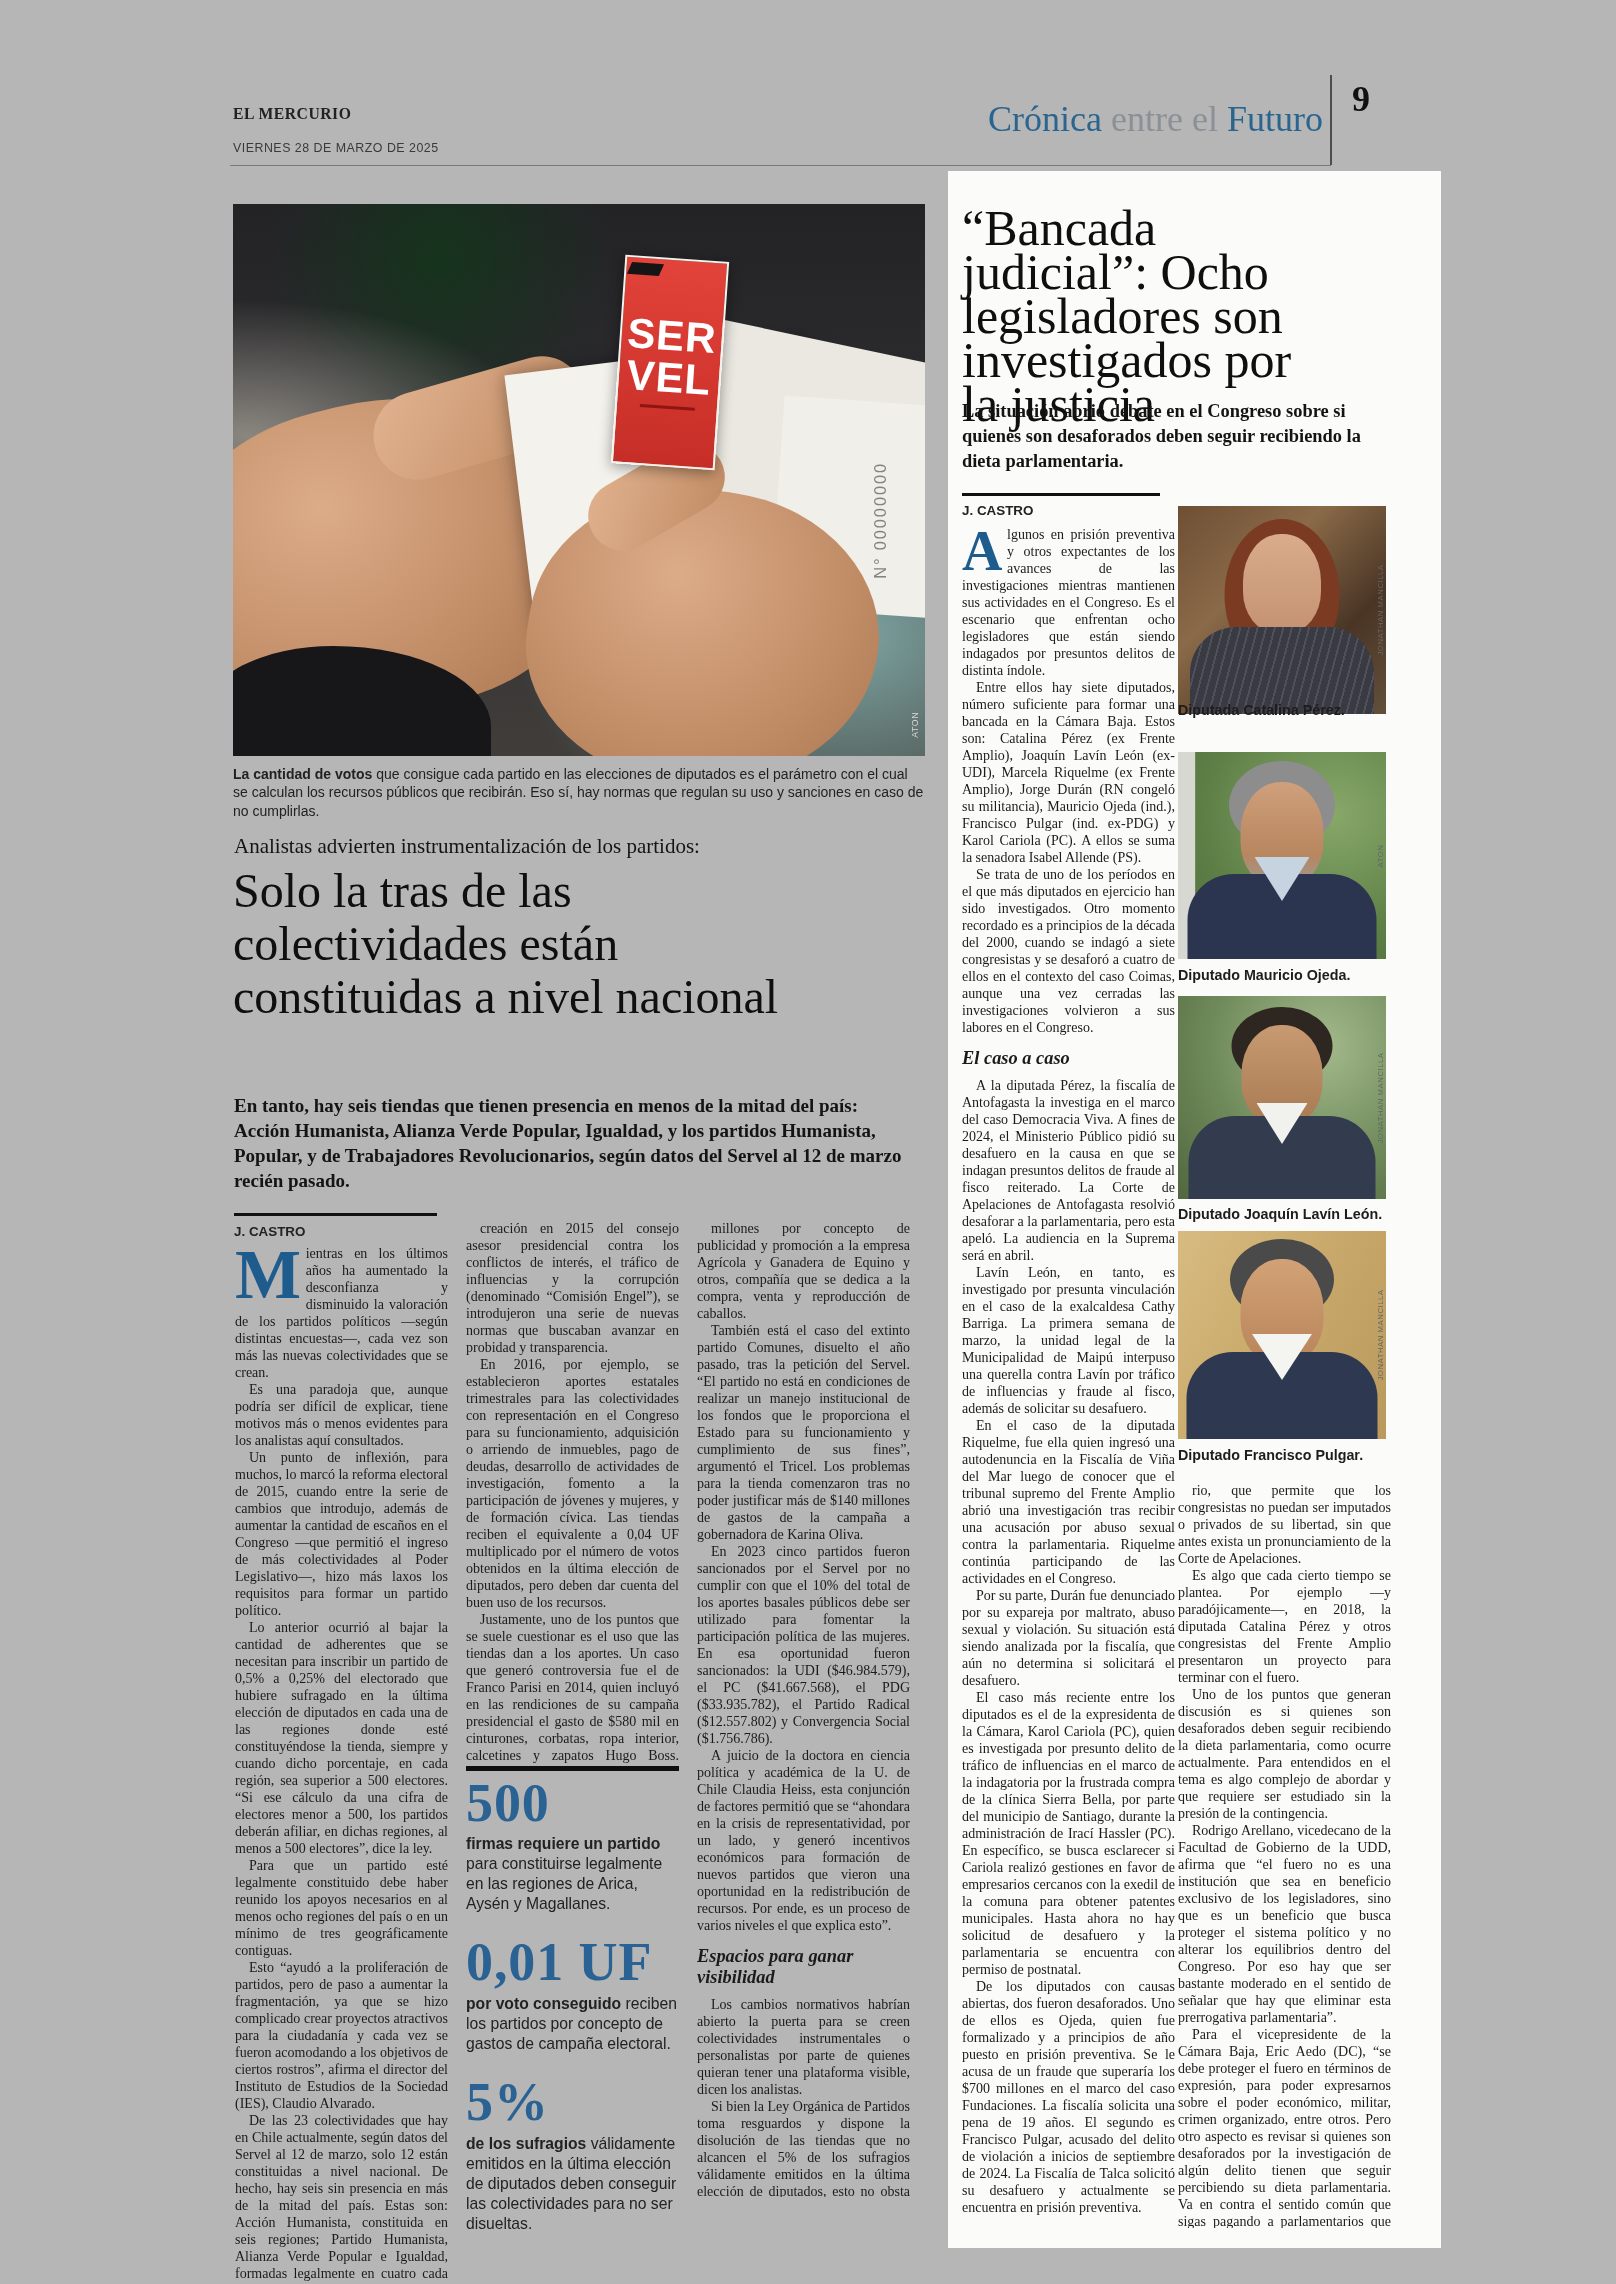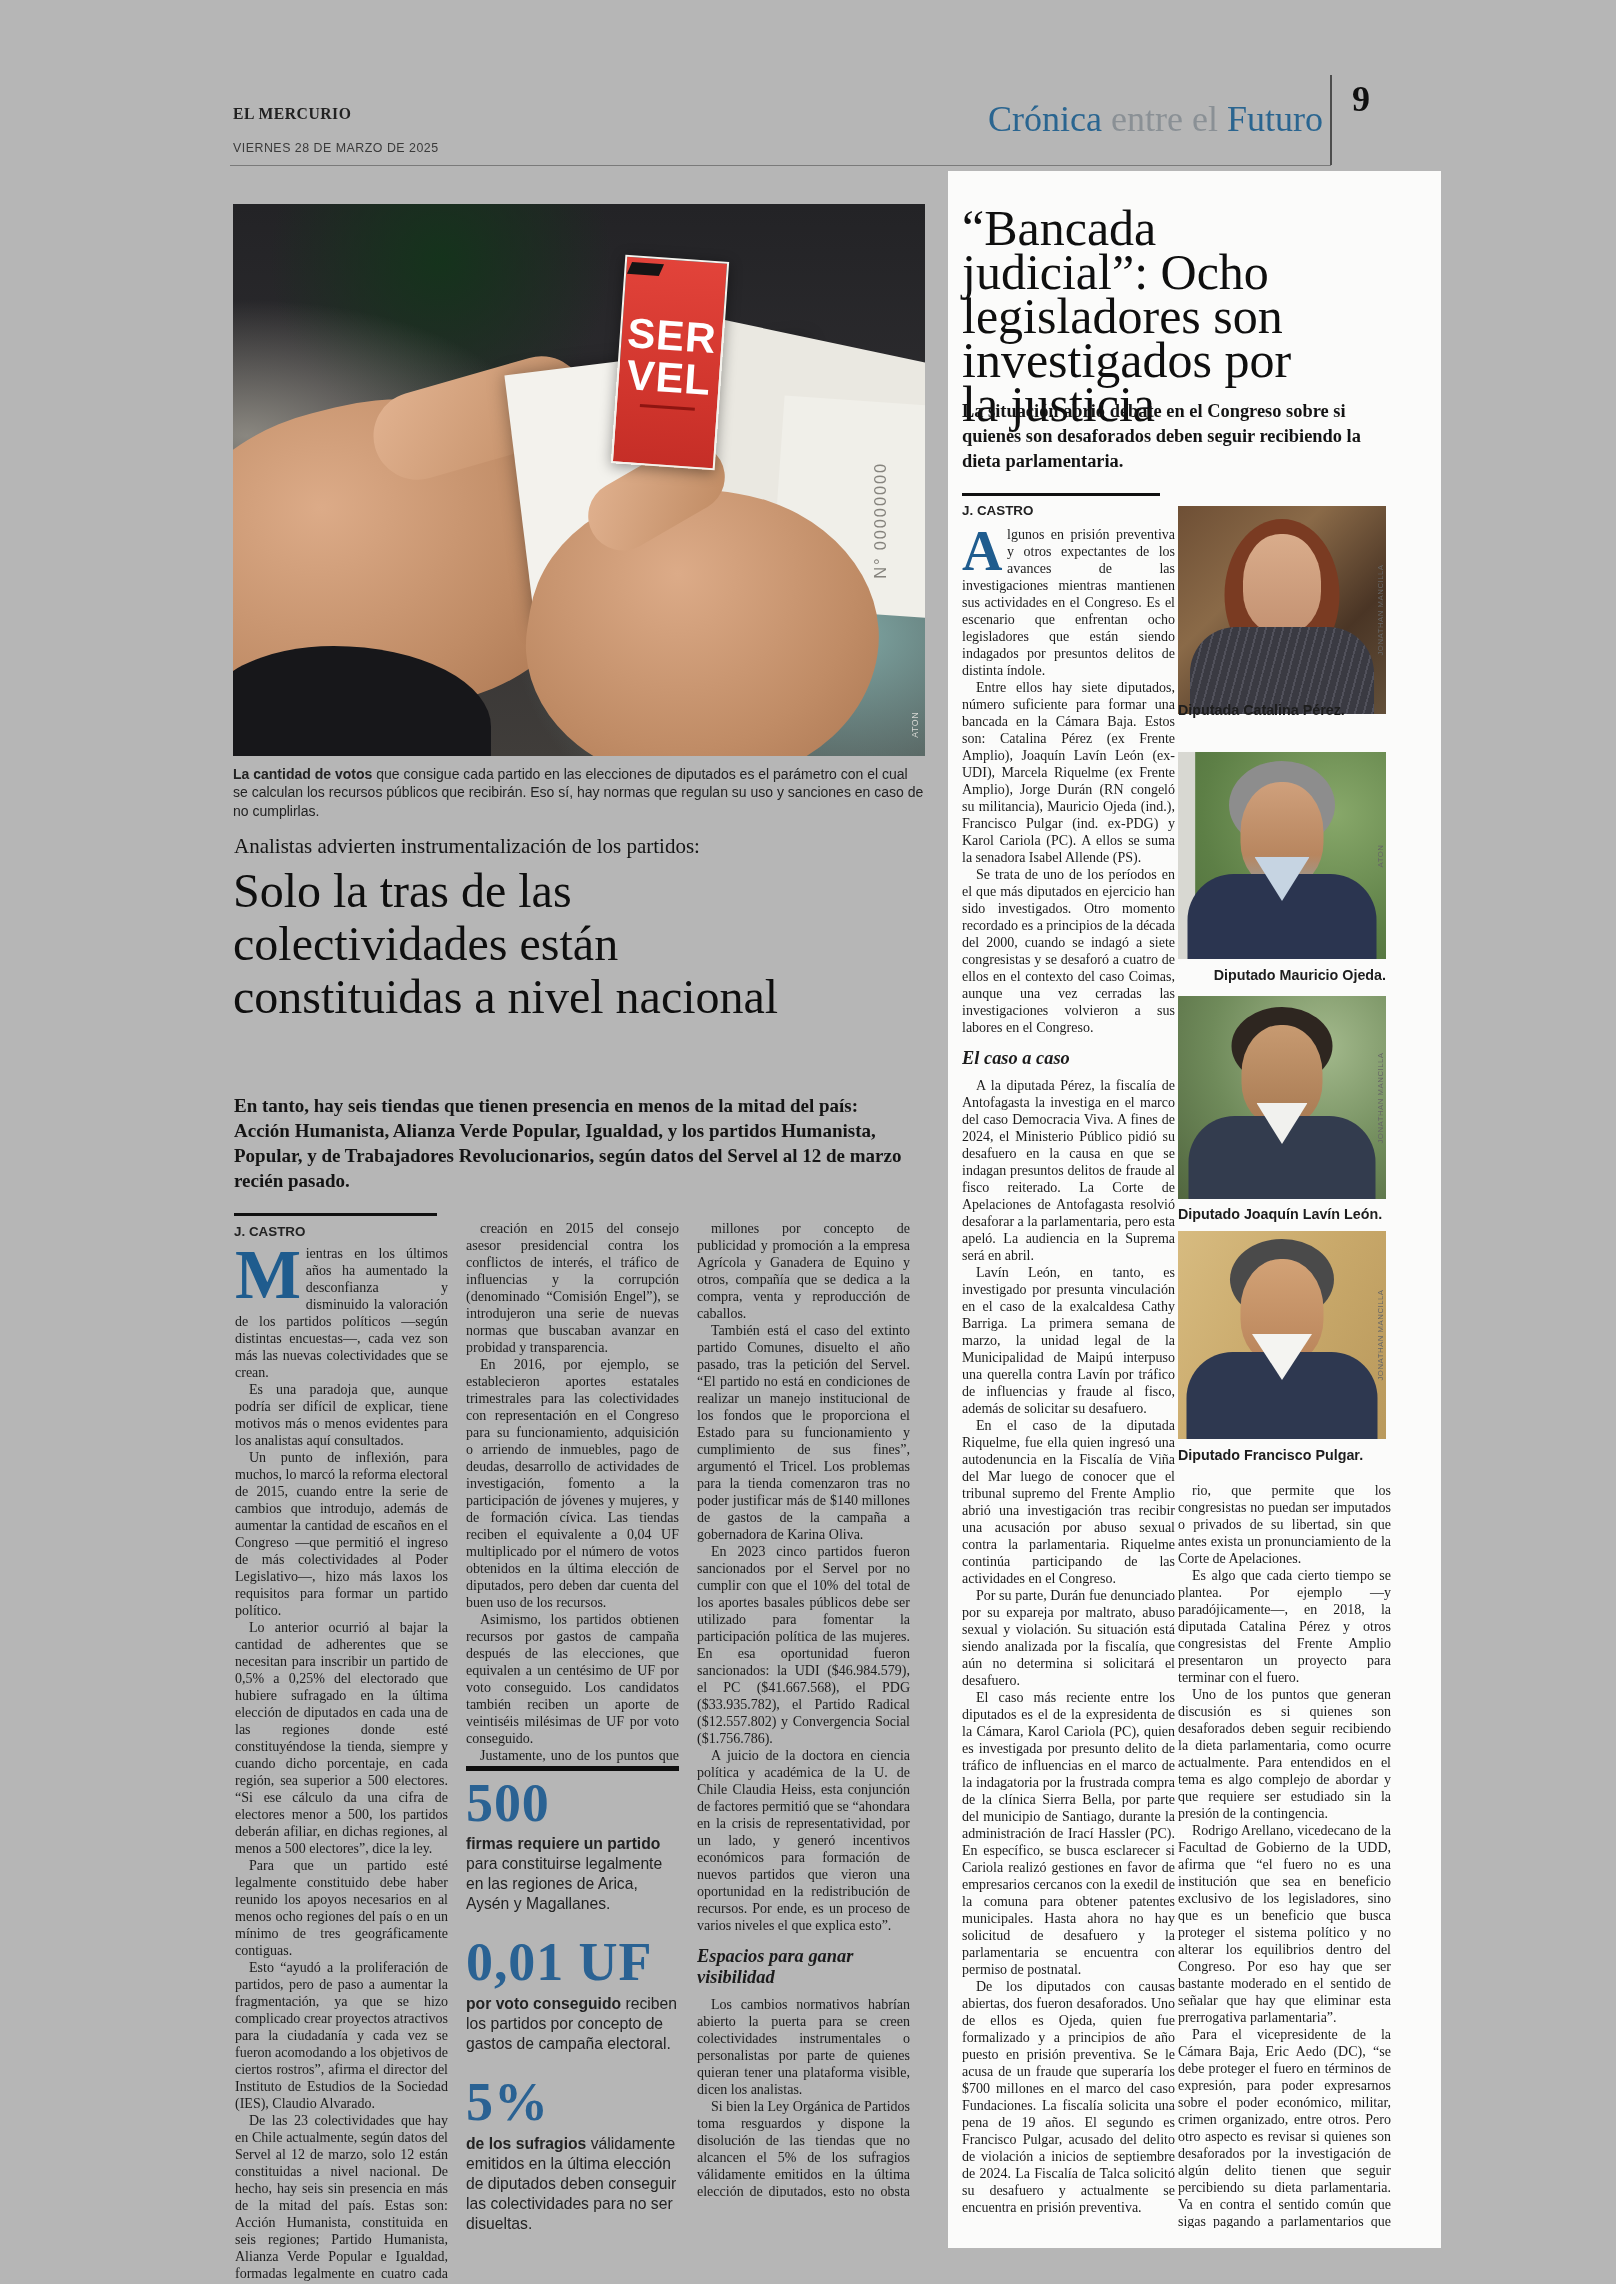--- a/index.html
+++ b/index.html
@@ -114,21 +114,21 @@
   .ph3 .face{top:28.6px;width:81px;height:100px;background:linear-gradient(180deg,#c79a71,#a87a52);}
   .ph3 .torso{bottom:-14px;width:187px;height:97px;background:#333c4e;}
   .ph3 .vneck{bottom:55px;width:51px;height:41px;background:#f1f1ee;}
   .ph4{top:1060px;height:208px;background:linear-gradient(120deg,#d7bb80 0%,#c9a96b 50%,#b9995c 100%);}
   .ph4 .hair{top:8.3px;width:104px;height:81px;background:#4a4a4a;}
   .ph4 .face{top:28px;width:83px;height:104px;background:linear-gradient(180deg,#d2a276,#b9845a);}
   .ph4 .torso{bottom:-14px;width:191px;height:101px;background:#2e3850;}
   .ph4 .vneck{bottom:59px;width:60px;height:46px;background:#f4f4f1;}
 
   .p-caption{left:230px;width:208px;font-family:"Liberation Sans",sans-serif;font-weight:bold;font-size:14.3px;color:#1d1d1d;}
-  .pc1{top:531px;} .pc2{top:796px;text-align:right;} .pc3{top:1035px;} .pc4{top:1276px;}
+  .pc1{top:531px;} .pc2{top:796px;} .pc3{top:1035px;} .pc4{top:1276px;}
 </style>
 </head>
 <body>
 
 <div class="abs paper-name">EL MERCURIO</div>
 <div class="abs paper-date">VIERNES 28 DE MARZO DE 2025</div>
 <div class="abs section-title"><span>Crónica </span><span class="mid">entre el </span><span>Futuro</span></div>
 <div class="abs page-vrule"></div>
 <div class="abs page-number">9</div>
 <div class="abs header-rule"></div>
@@ -170,21 +170,20 @@
       <p class="para">Esto “ayudó a la proliferación de partidos, pero de paso a aumentar la fragmentación, ya que se hizo complicado crear proyectos atractivos para la ciudadanía y cada vez se fueron acomodando a los objetivos de ciertos rostros”, afirma el director del Instituto de Estudios de la Sociedad (IES), Claudio Alvarado.</p>
       <p class="para">De las 23 colectividades que hay en Chile actualmente, según datos del Servel al 12 de marzo, solo 12 están constituidas a nivel nacional. De hecho, hay seis sin presencia en más de la mitad del país. Estas son: Acción Humanista, constituida en seis regiones; Partido Humanista, Alianza Verde Popular e Igualdad, formadas legalmente en cuatro cada una; Popular, en cinco, y el Partido de Trabajadores Revolucionarios, en tres.</p>
     </div>
 
 </div>
 
 <div class="abs col col2">
   <div>
       <p class="para">creación en 2015 del consejo asesor presidencial contra los conflictos de interés, el tráfico de influencias y la corrupción (denominado “Comisión Engel”), se introdujeron una serie de nuevas normas que buscaban avanzar en probidad y transparencia.</p>
       <p class="para">En 2016, por ejemplo, se establecieron aportes estatales trimestrales para las colectividades con representación en el Congreso para su funcionamiento, adquisición o arriendo de inmuebles, pago de deudas, desarrollo de actividades de investigación, fomento a la participación de jóvenes y mujeres, y de formación cívica. Las tiendas reciben el equivalente a 0,04 UF multiplicado por el número de votos obtenidos en la última elección de diputados, pero deben dar cuenta del buen uso de los recursos.</p>
-      <p class="para">Asimismo, los partidos obtienen recursos por gastos de campaña después de las elecciones, que equivalen a un centésimo de UF por voto conseguido. Los candidatos también reciben un aporte de veintiséis milésimas de UF por voto conseguido.</p>
       <p class="para">Justamente, uno de los puntos que se suele cuestionar es el uso que las tiendas dan a los aportes. Un caso que generó controversia fue el de Franco Parisi en 2014, quien incluyó en las rendiciones de su campaña presidencial el gasto de $580 mil en cinturones, corbatas, ropa interior, calcetines y zapatos Hugo Boss. Además, tuvo que aclarar una factura por $59</p>
     </div>
 </div>
 
 <div class="abs stats">
 
     <div class="stat">
       <div class="stat-figure">500</div>
       <div class="stat-text"><b>firmas requiere un partido</b><span> para constituirse legalmente en las regiones de Arica, Aysén y Magallanes.</span></div>
     </div>

